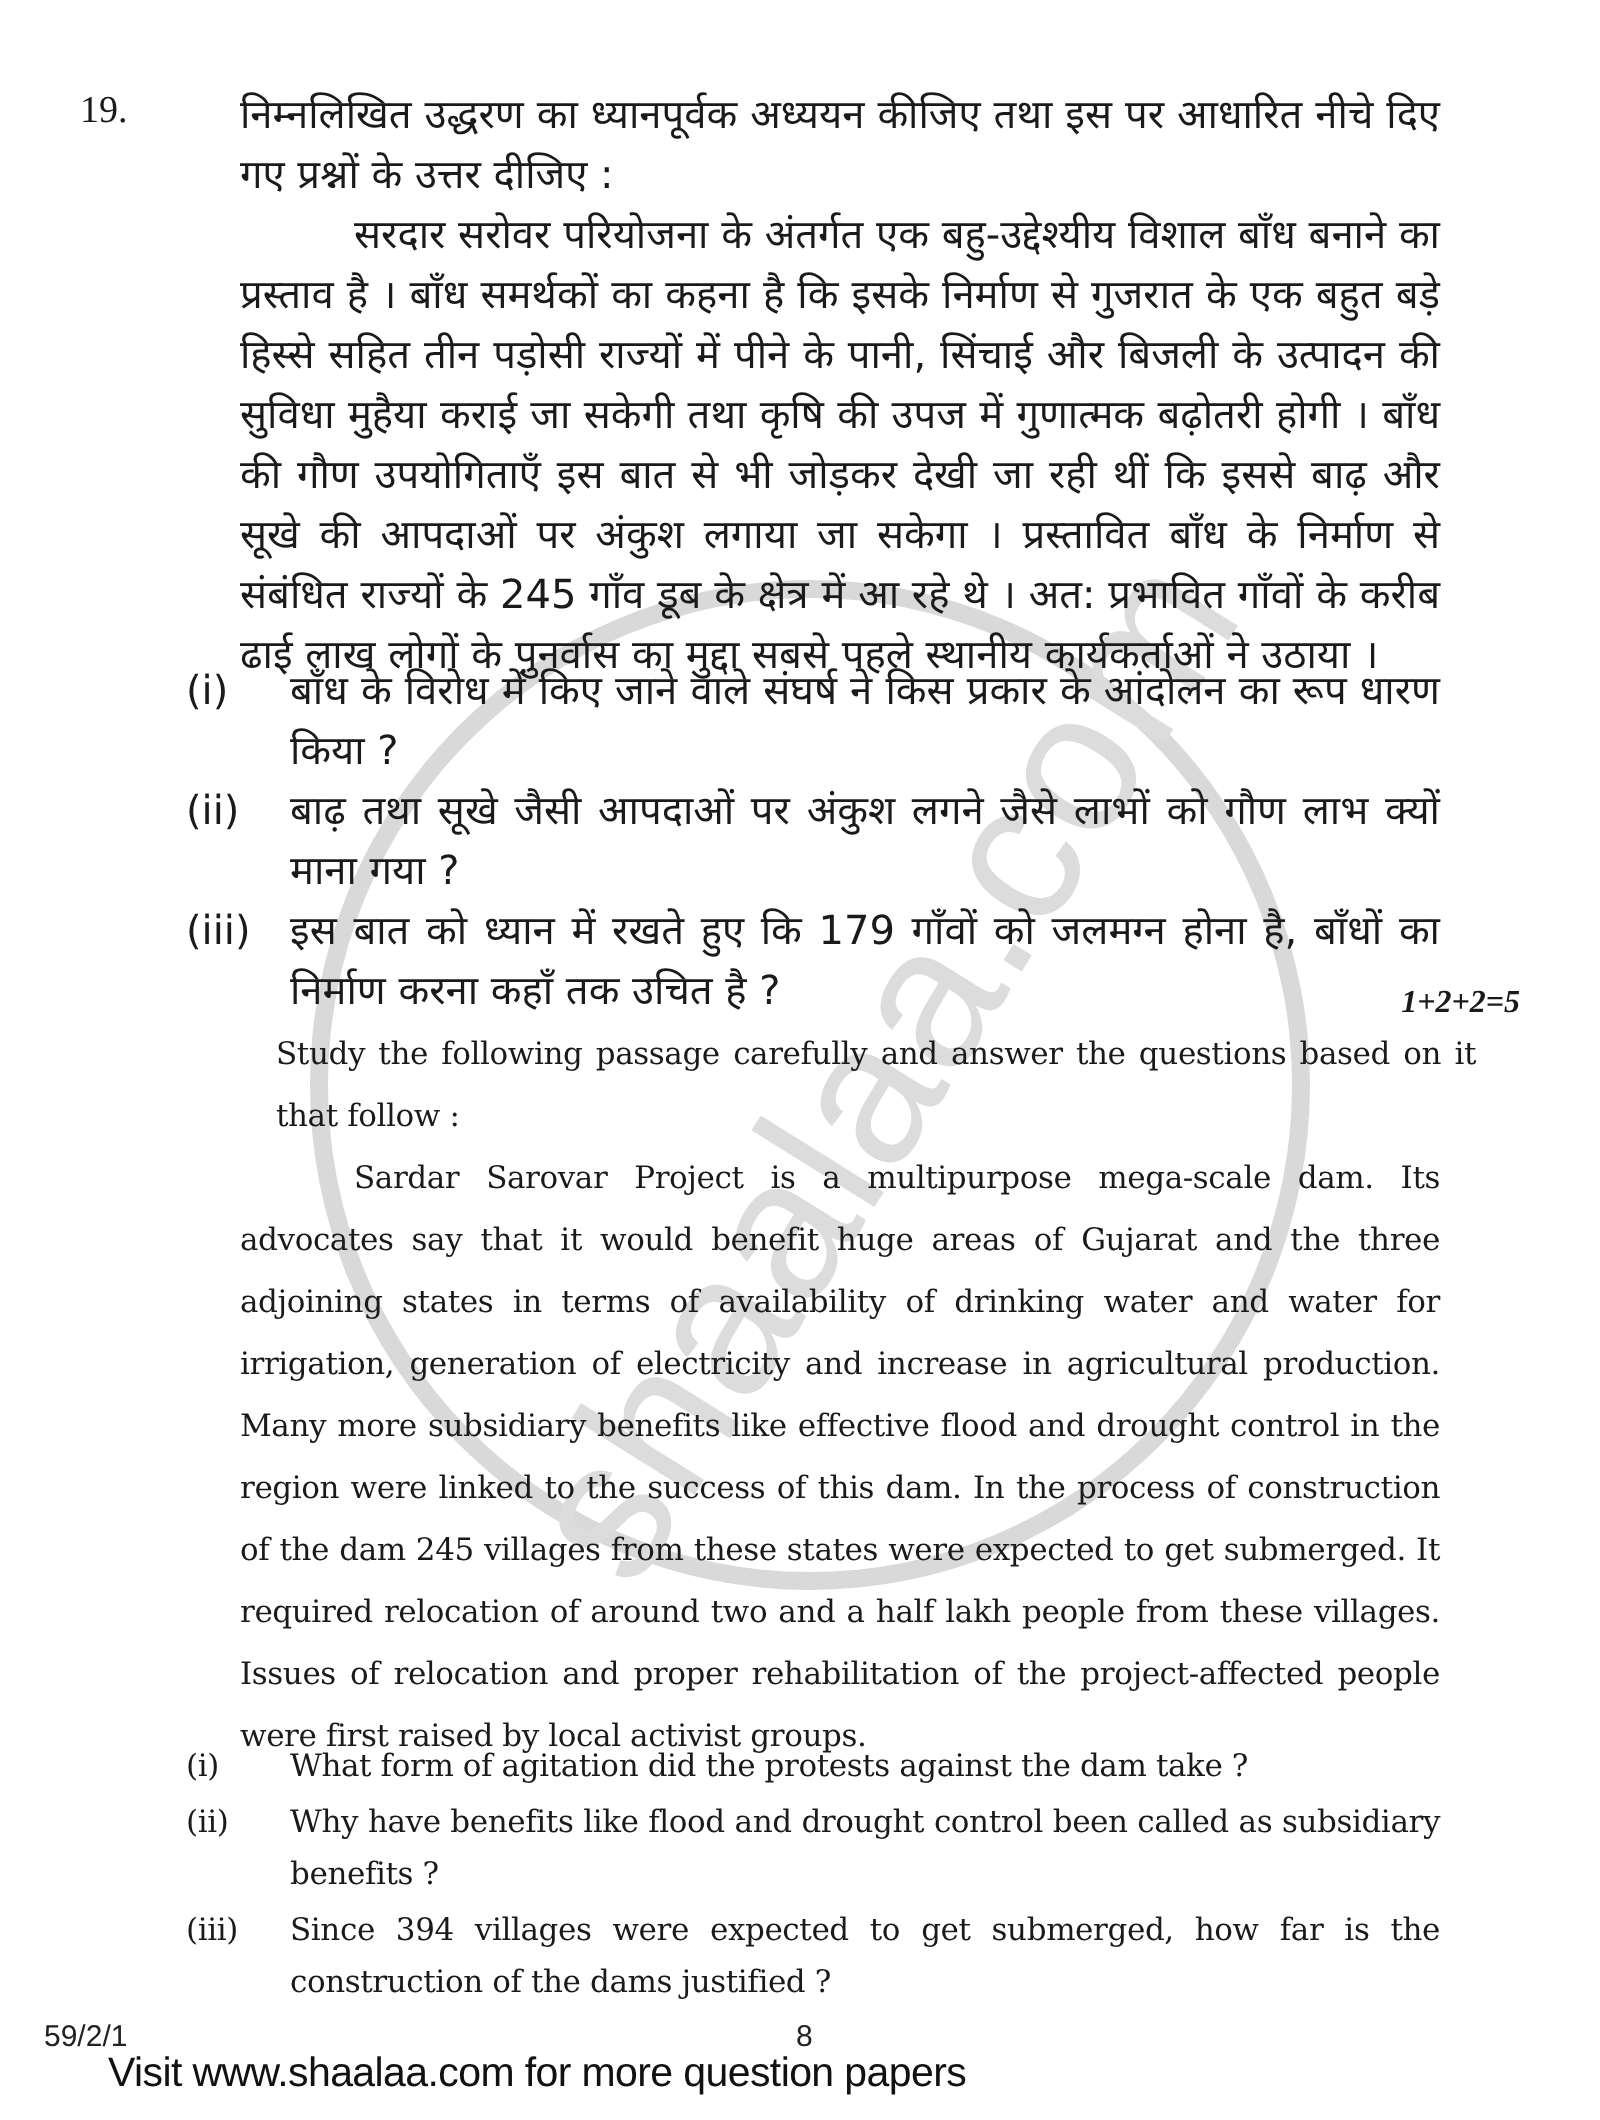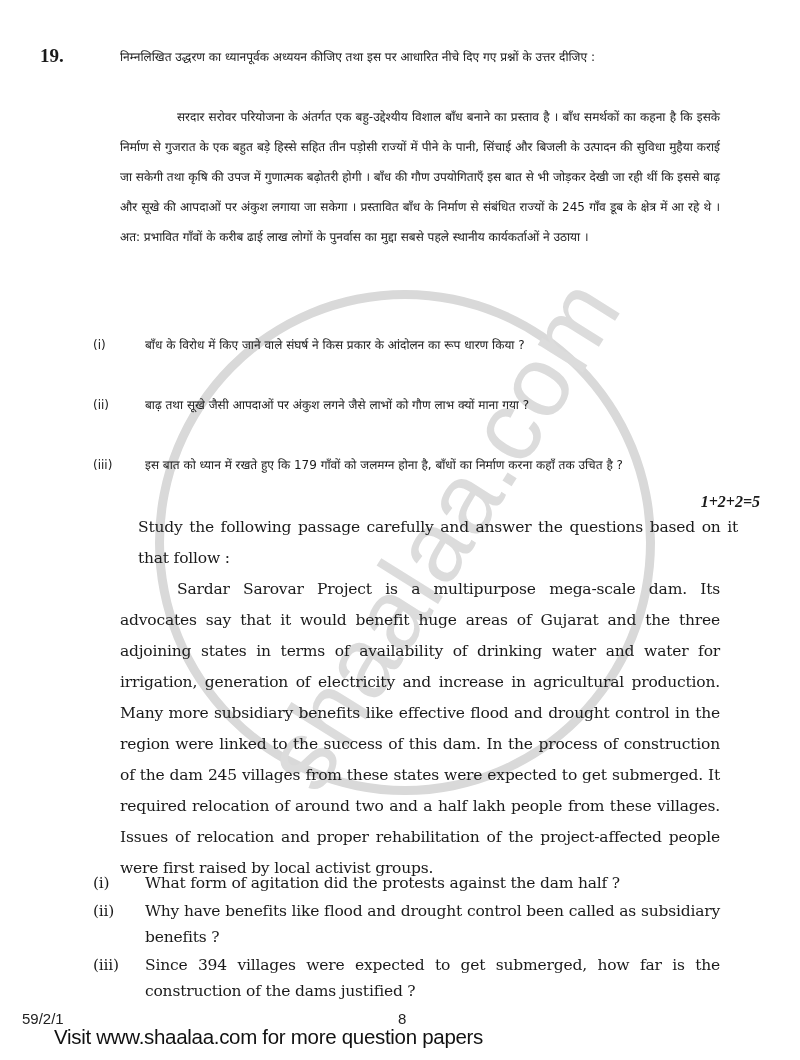--- a/index.html
+++ b/index.html
@@ -48,32 +48,32 @@
       white-space: nowrap;
       line-height: 1;
     }
     .content { position: relative; z-index: 1; }
 
     .qnum {
       position: absolute;
       left: 40px;
       top: 45px;
       font-family: "Liberation Serif", serif;
-      font-weight: bold;
+      font-weight: normal;
       font-size: 19px;
     }
     .block {
       position: absolute;
       left: 120px;
       width: 600px;
       text-align: justify;
     }
     .hi {
       font-family: "DejaVu Sans", sans-serif;
-      font-size: 12px;
+      font-size: 20px;
       line-height: 30px;
     }
     .en {
       font-family: "DejaVu Serif", serif;
       font-size: 15.5px;
       line-height: 31px;
       letter-spacing: -0.2px;
     }
     .indent { text-indent: 57px; }
     .sub {
@@ -156,21 +156,21 @@
     </div>
 
     <div class="marks" style="top:493px;font-weight:bold;">1+2+2=5</div>
 
     <div class="block en" style="top:512px;margin-left:18px;">Study the following passage carefully and answer the questions based on it that follow :</div>
 
     <div class="block en indent" style="top:574px;">Sardar Sarovar Project is a multipurpose mega-scale dam. Its advocates say that it would benefit huge areas of Gujarat and the three adjoining states in terms of availability of drinking water and water for irrigation, generation of electricity and increase in agricultural production. Many more subsidiary benefits like effective flood and drought control in the region were linked to the success of this dam. In the process of construction of the dam 245 villages from these states were expected to get submerged. It required relocation of around two and a half lakh people from these villages. Issues of relocation and proper rehabilitation of the project-affected people were first raised by local activist groups.</div>
 
     <div class="sub en" style="top:868px;">
       <span class="label">(i)</span>
-      <div class="text">What form of agitation did the protests against the dam half ?</div>
+      <div class="text">What form of agitation did the protests against the dam take ?</div>
     </div>
 
     <div class="sub en" style="top:898px; line-height:26px;">
       <span class="label">(ii)</span>
       <div class="text">Why have benefits like flood and drought control been called as subsidiary benefits ?</div>
     </div>
 
     <div class="sub en" style="top:952px; line-height:26px;">
       <span class="label">(iii)</span>
       <div class="text">Since 394 villages were expected to get submerged, how far is the construction of the dams justified ?</div>

